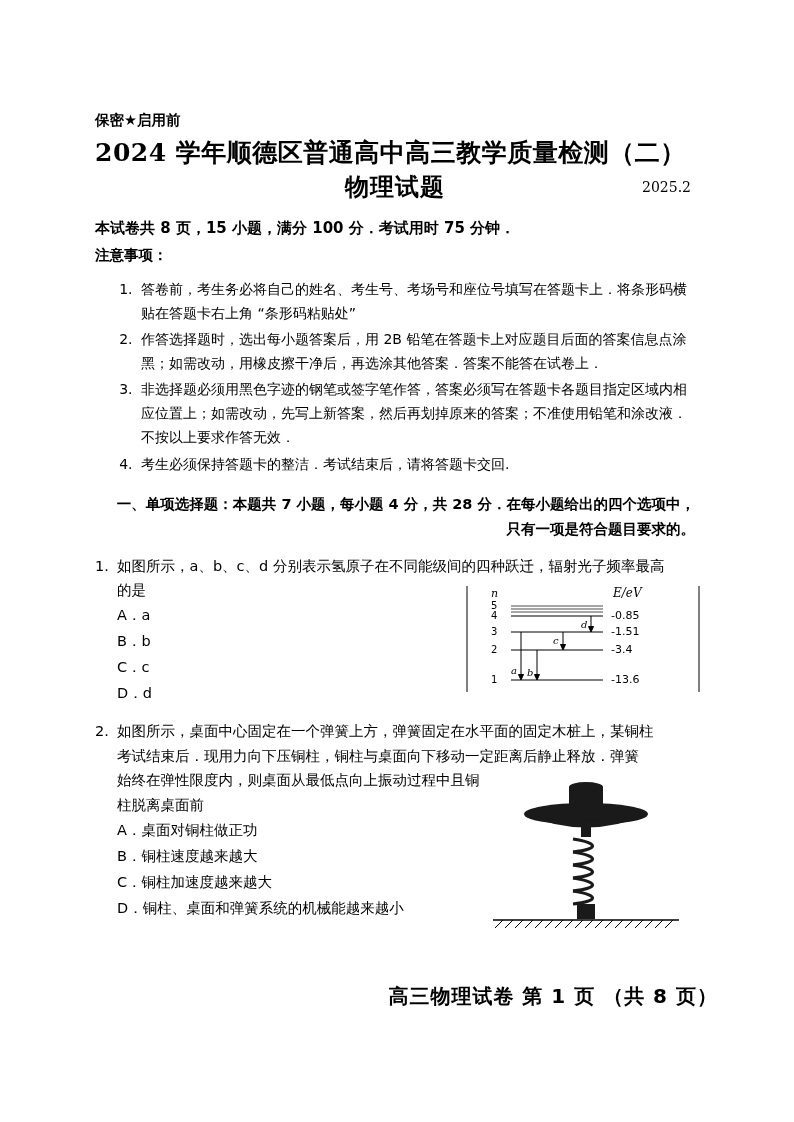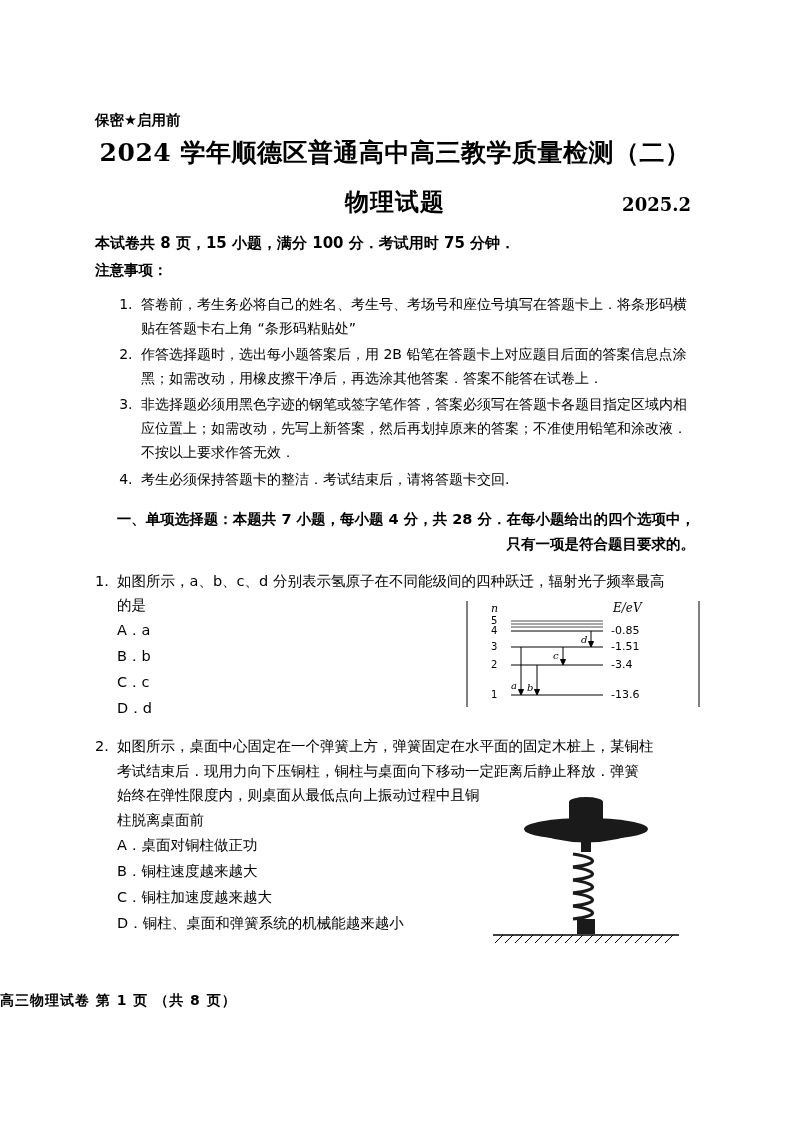--- a/index.html
+++ b/index.html
@@ -29,48 +29,47 @@
     width: 600px;
   }
   .secret {
     font-family: "DejaVu Sans", sans-serif;
     font-weight: bold;
     font-size: 14.5px;
     letter-spacing: 0px;
     margin-bottom: 4px;
   }
   .title-main {
-    text-align: center;
     font-family: "DejaVu Serif", serif;
     font-weight: bold;
     font-size: 25px;
     letter-spacing: 0.5px;
     margin-top: 6px;
-    margin-bottom: 17px;
+    margin-bottom: 2px;
     white-space: nowrap;
   }
   .subtitle-row {
     position: relative;
     height: 42px;
     margin-top: 2px;
   }
   .title-sub {
     text-align: center;
     font-family: "DejaVu Serif", serif;
     font-weight: bold;
     font-size: 24px;
     letter-spacing: 1px;
   }
   .date {
     position: absolute;
     right: 4px;
     top: 8px;
     font-family: "DejaVu Serif", serif;
-    font-weight: bold;
-    font-size: 18px;
+    font-weight: normal;
+    font-size: 14px;
   }
   .exam-info {
     text-align: left;
     font-size: 15px;
     font-family: "DejaVu Sans", sans-serif;
     font-weight: bold;
     margin-top: 6px;
     margin-bottom: 8px;
   }
   .notice-title {
@@ -135,24 +134,24 @@
     right: -6px;
     top: 62px;
     width: 230px;
     height: 152px;
   }
   .footer {
     position: absolute;
     left: 0;
     right: 0;
     bottom: 128px;
-    text-align: left;
-    font-family: "DejaVu Sans", sans-serif;
-    font-weight: bold;
-    font-size: 14px;
+    text-align: right;
+    font-family: "DejaVu Sans", sans-serif;
+    font-weight: bold;
+    font-size: 20px;
     letter-spacing: 1px;
   }
 </style>
 </head>
 <body>
 
 <div class="page">
   <div class="content">
 
     <div class="secret">保密★启用前</div>

